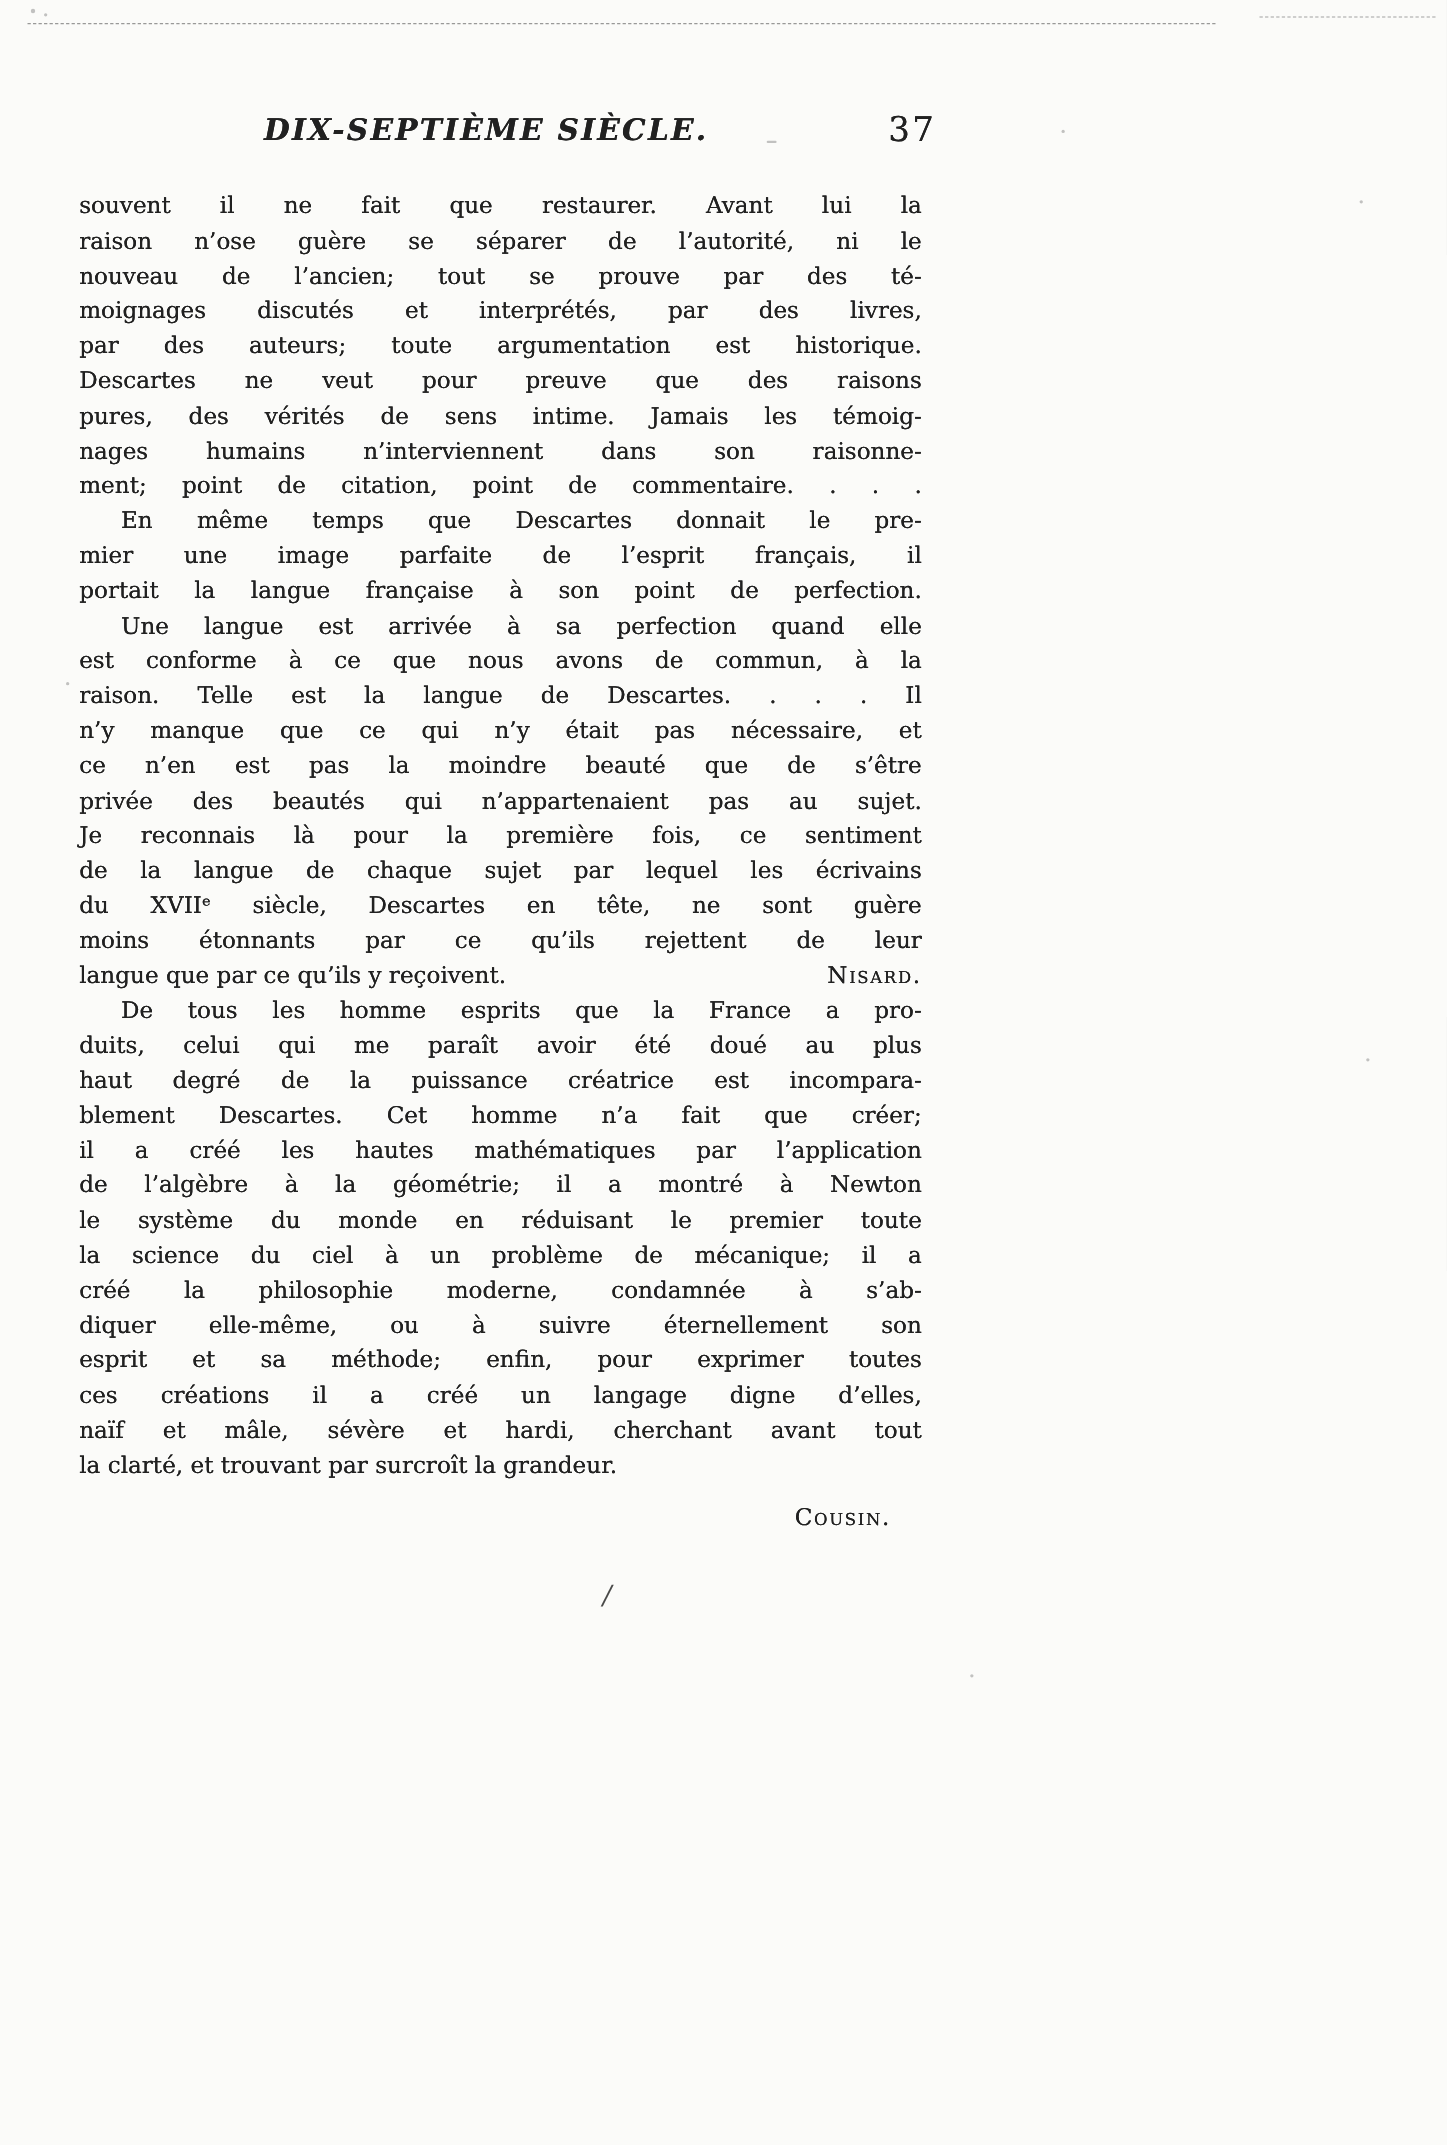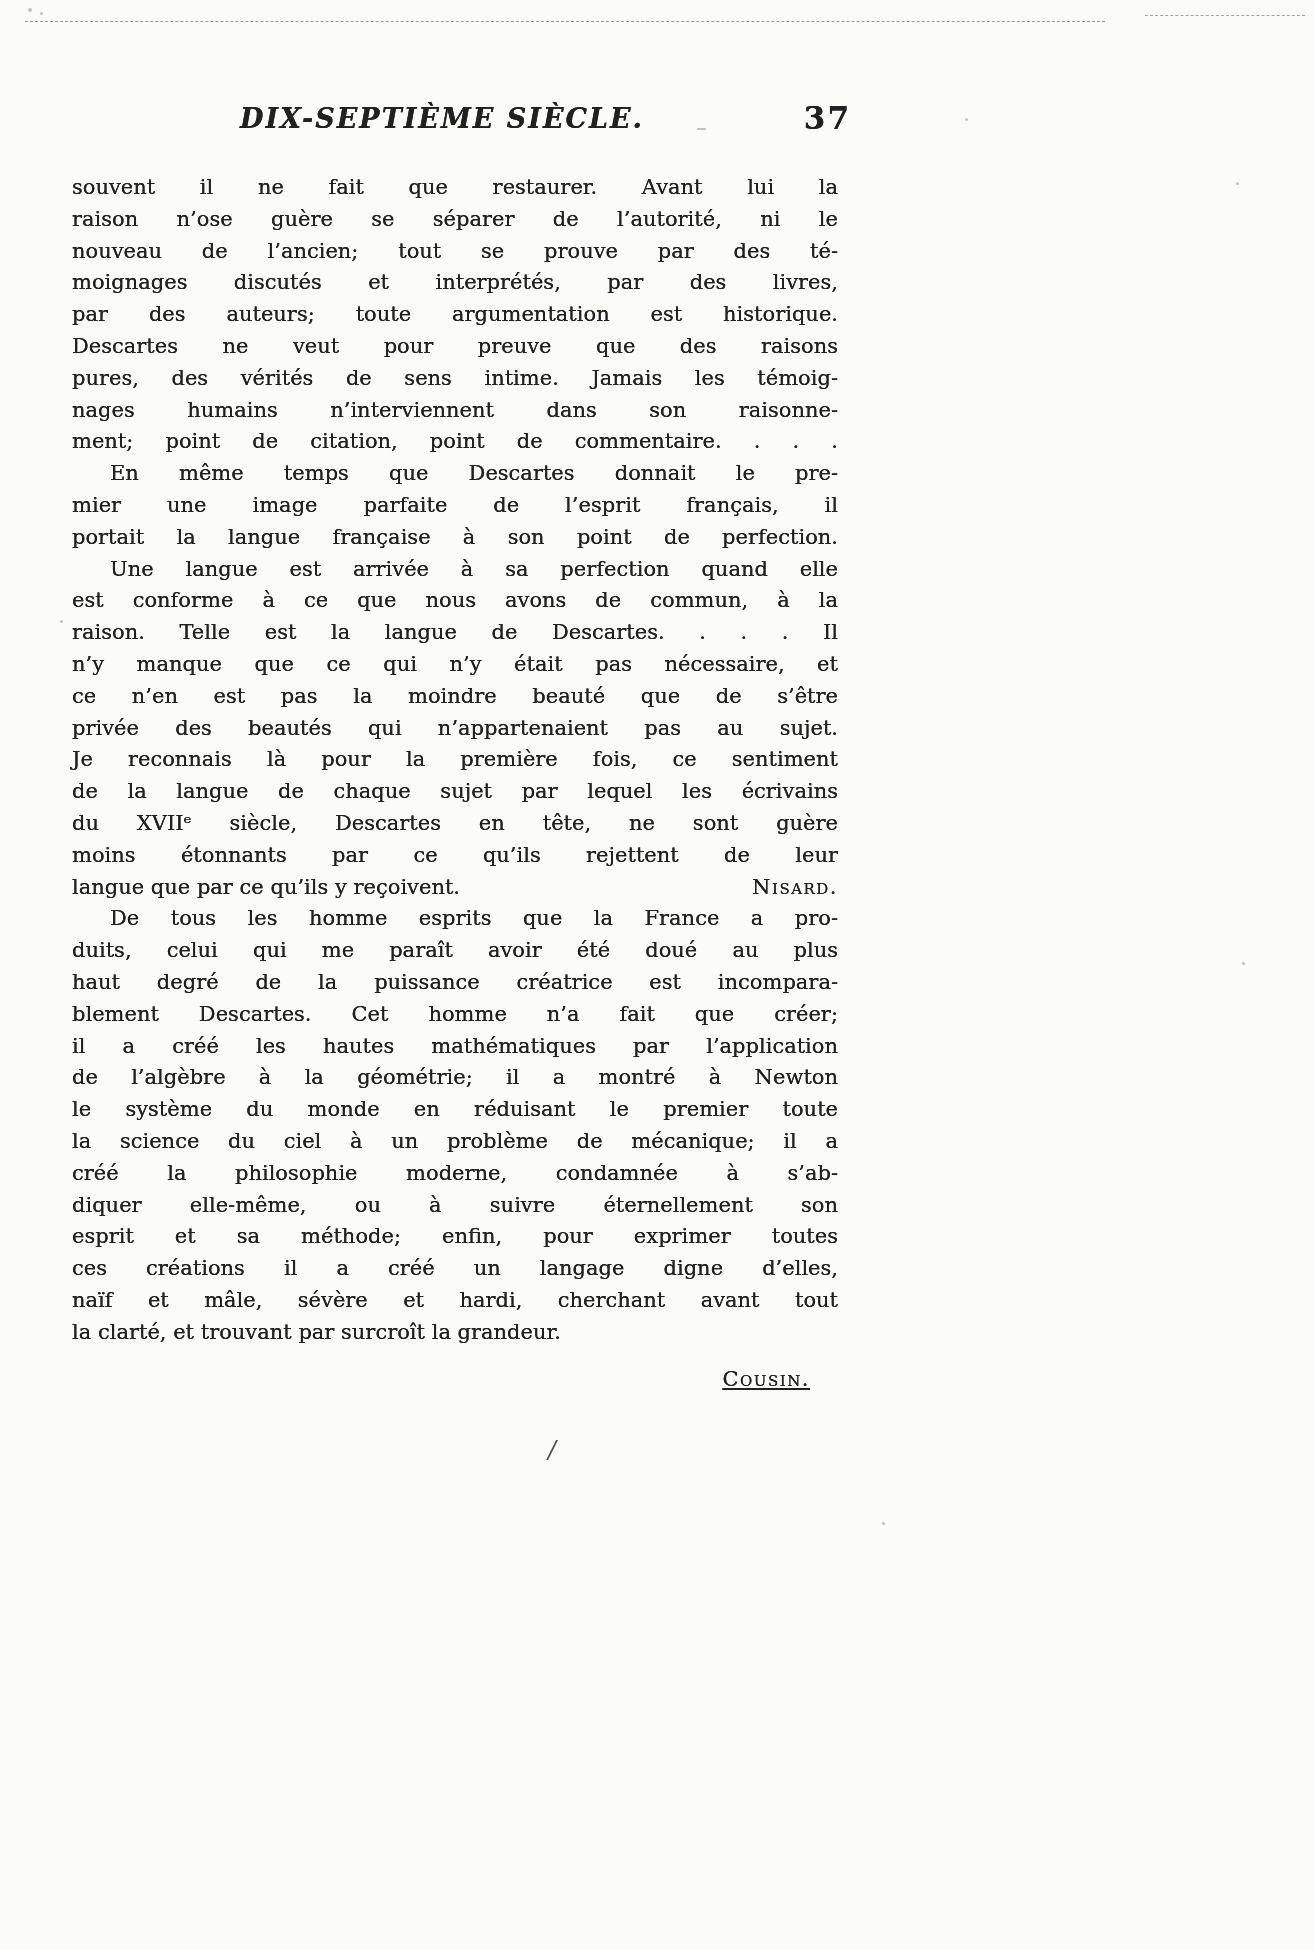--- a/index.html
+++ b/index.html
@@ -25,35 +25,35 @@
   }
   
   .header{position:absolute;left:85px;top:103px;width:766px;height:42px;}
   .header-title{
     position:absolute;left:0;right:52px;text-align:center;
     font-style:italic;font-weight:bold;font-size:27px;letter-spacing:2px;
     text-shadow:0 0 .5px currentColor;
   }
   .page-number{
     position:absolute;right:0;top:-3px;
-    font-weight:bold;font-size:31px;letter-spacing:2px;
+    font-weight:normal;font-size:31px;letter-spacing:2px;
     text-shadow:0 0 .5px currentColor;
   }
   
   .text-column{
     position:absolute;left:72px;top:172px;width:766px;
     font-size:21px;line-height:31.8px;
     text-shadow:0 0 .5px currentColor;
   }
   .paragraph{margin:0;}
   .line{min-height:31.8px;}
   .line.justify{text-align:justify;text-align-last:justify;text-justify:inter-word;}
   .line.indent{text-indent:38px;}
   .line.attrib-row{display:flex;justify-content:space-between;align-items:center;}
-  .line.attrib-own{text-align:right;padding-right:28px;margin-top:16px;text-decoration:underline;}
+  .line.attrib-own{text-align:right;padding-right:28px;margin-top:16px;}
   .attribution{font-variant:small-caps;letter-spacing:1.5px;}
 </style>
 </head>
 <body>
 
 <div class="page">
 
   <div class="dash1"></div>
   <div class="dash2"></div>
   <div class="speck" style="left:28px;top:8px;width:4px;height:4px;"></div>

